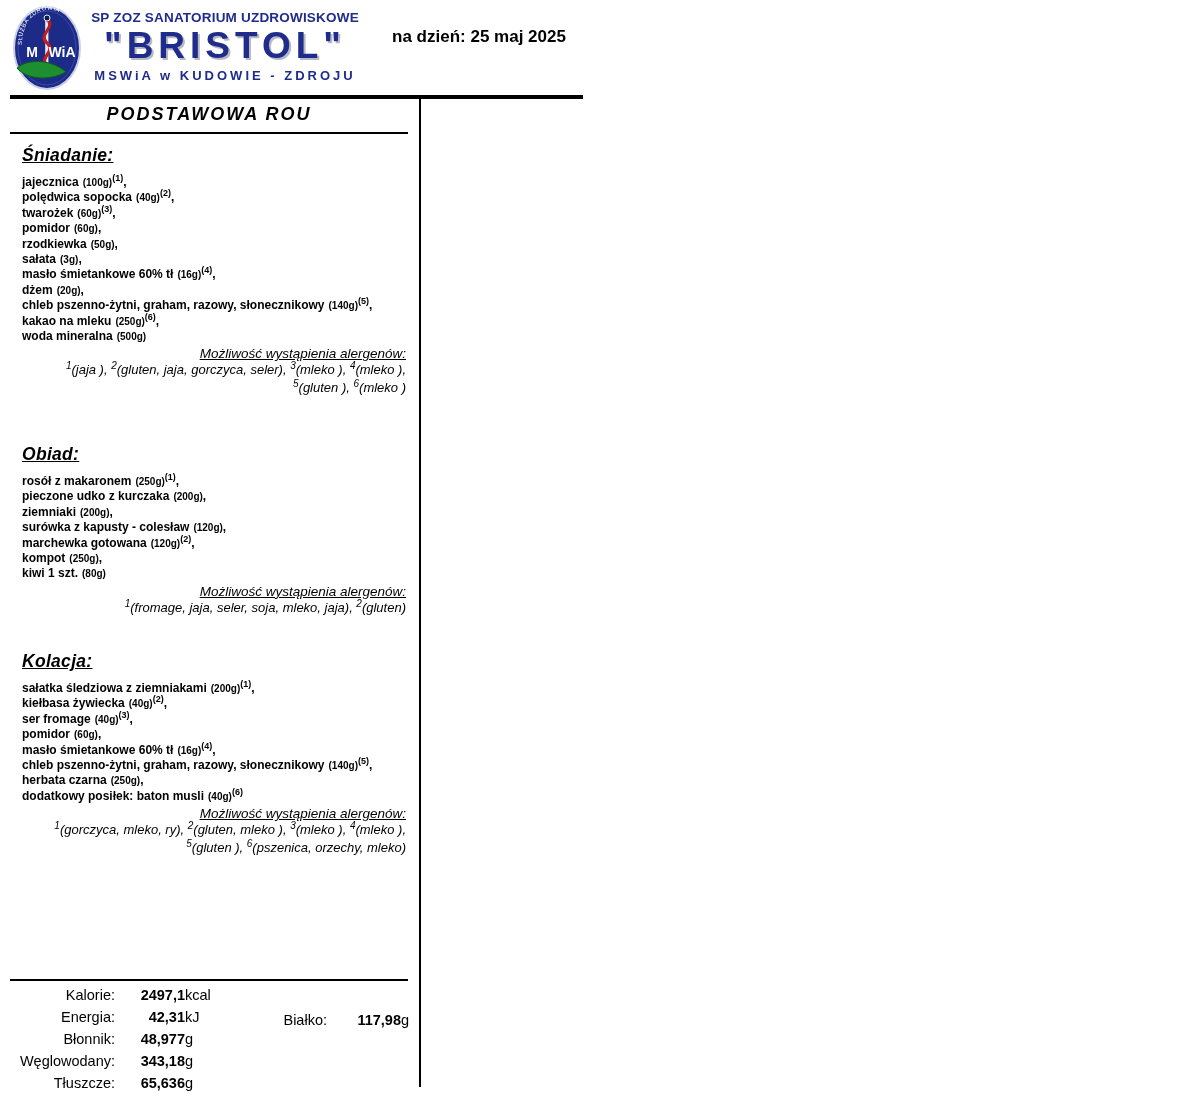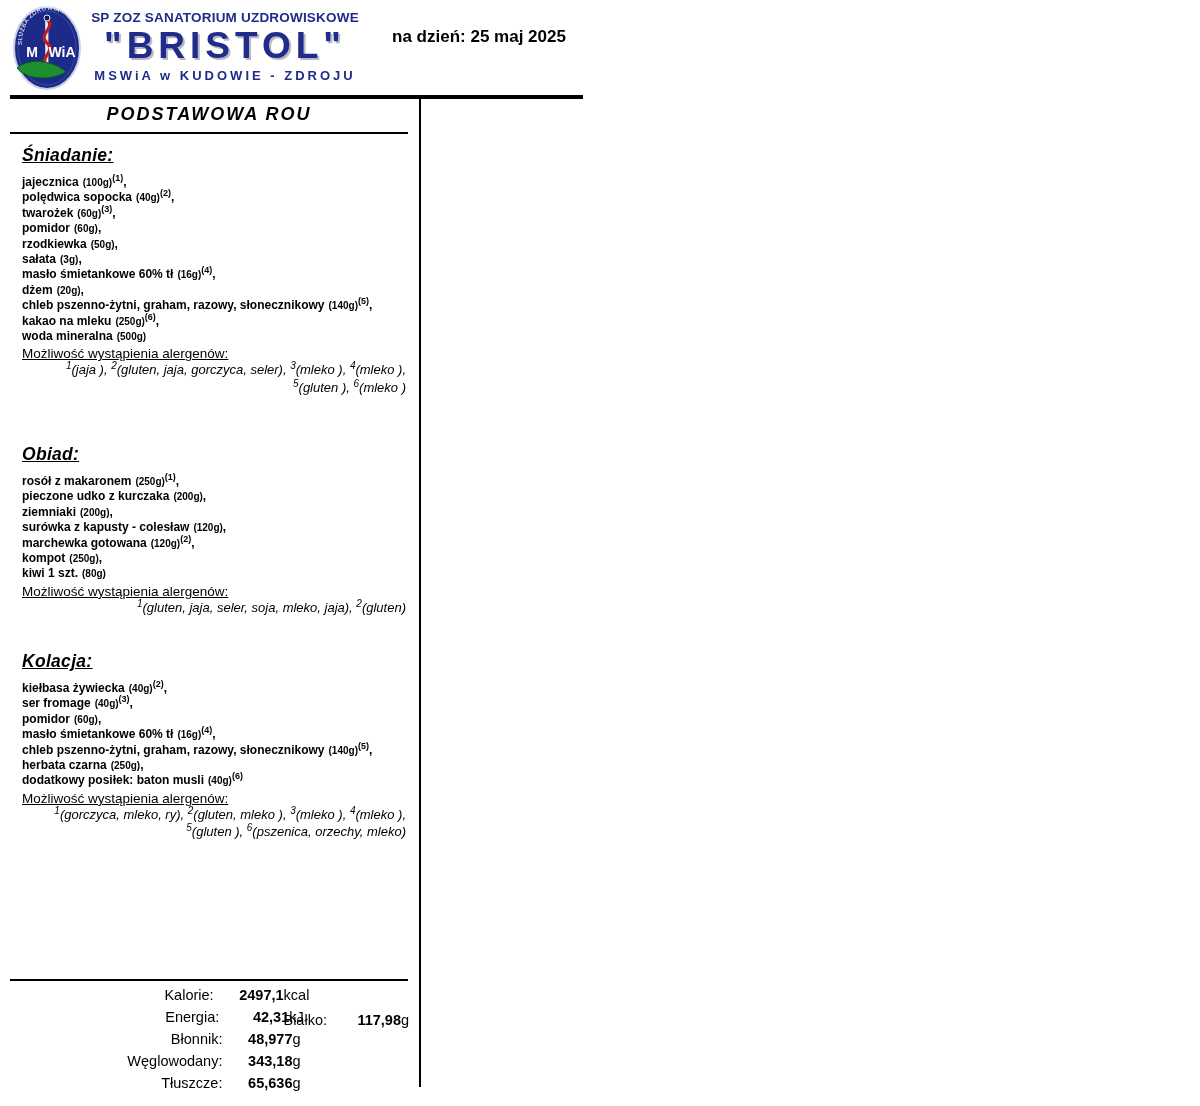--- a/index.html
+++ b/index.html
@@ -30,28 +30,28 @@
   
   .diet-title{left:10px;top:104px;width:398px;text-align:center;
               font-size:18px;font-weight:bold;font-style:italic;letter-spacing:2px;white-space:nowrap;}
   .section{left:22px;width:384px;}
   .section-title{font-size:17.5px;font-weight:bold;font-style:italic;
                  text-decoration:underline;letter-spacing:0.3px;display:inline-block;}
   .item-list{margin-top:9px;}
   .item-line{font-size:12px;font-weight:bold;line-height:15.4px;white-space:nowrap;}
   .item-amount{font-size:10px;margin-left:4px;}
   sup.item-sup{font-size:9px;line-height:0;}
-  .allergen-head{margin-top:2px;text-align:left;font-size:13.5px;}
+  .allergen-head{margin-top:2px;text-align:right;font-style:italic;font-size:13.5px;}
   .allergen-head span{text-decoration:underline;}
   .allergen-text{text-align:right;font-style:italic;font-size:13px;line-height:17.5px;}
   sup.alg-sup{font-size:10px;line-height:0;}
 
   
   .nutrition{left:10px;top:984px;width:398px;font-size:14.5px;}
-  .nutr-row{display:flex;align-items:center;height:22px;justify-content:center;}
+  .nutr-row{display:flex;align-items:center;height:22px;}
   .nutr-label{width:105px;text-align:right;}
   .nutr-value{width:58px;text-align:right;font-weight:bold;margin-left:12px;}
   .nutr-unit{}
   .protein-row{position:absolute;left:220px;top:22px;display:flex;align-items:flex-end;height:22px;}
   .protein-row .nutr-label{width:97px;}
   .protein-row .nutr-value{width:62px;}
 </style>
 </head>
 <body>
 
@@ -115,26 +115,27 @@
   <div class="item-list">
       <div class="item-line"><span class="item-name">rosół z makaronem</span><span class="item-amount">(250g)</span><sup class="item-sup">(1)</sup><span class="item-tail">,</span></div>
       <div class="item-line"><span class="item-name">pieczone udko z kurczaka</span><span class="item-amount">(200g)</span><span class="item-tail">,</span></div>
       <div class="item-line"><span class="item-name">ziemniaki</span><span class="item-amount">(200g)</span><span class="item-tail">,</span></div>
       <div class="item-line"><span class="item-name">surówka z kapusty - colesław</span><span class="item-amount">(120g)</span><span class="item-tail">,</span></div>
       <div class="item-line"><span class="item-name">marchewka gotowana</span><span class="item-amount">(120g)</span><sup class="item-sup">(2)</sup><span class="item-tail">,</span></div>
       <div class="item-line"><span class="item-name">kompot</span><span class="item-amount">(250g)</span><span class="item-tail">,</span></div>
       <div class="item-line"><span class="item-name">kiwi 1 szt.</span><span class="item-amount">(80g)</span></div>
     </div>
   <div class="allergen-head"><span>Możliwość wystąpienia alergenów:</span></div>
-  <div class="allergen-text"><sup class="alg-sup">1</sup><span class="alg-seg">(gluten, jaja, seler, soja, mleko,  jaja), </span><sup class="alg-sup">2</sup><span class="alg-seg">(gluten)</span></div>
+  <div class="allergen-text"><sup class="alg-sup">1</sup><span class="alg-seg">(fromage, jaja, seler, soja, mleko,  jaja), </span><sup class="alg-sup">2</sup><span class="alg-seg">(gluten)</span></div>
 </div>
 
 <div class="abs section" style="top:651px">
   <div class="section-title">Kolacja:</div>
   <div class="item-list">
+      <div class="item-line"><span class="item-name">sałatka śledziowa z ziemniakami</span><span class="item-amount">(200g)</span><sup class="item-sup">(1)</sup><span class="item-tail">,</span></div>
       <div class="item-line"><span class="item-name">kiełbasa żywiecka</span><span class="item-amount">(40g)</span><sup class="item-sup">(2)</sup><span class="item-tail">,</span></div>
       <div class="item-line"><span class="item-name">ser fromage</span><span class="item-amount">(40g)</span><sup class="item-sup">(3)</sup><span class="item-tail">,</span></div>
       <div class="item-line"><span class="item-name">pomidor</span><span class="item-amount">(60g)</span><span class="item-tail">,</span></div>
       <div class="item-line"><span class="item-name">masło śmietankowe 60% tł</span><span class="item-amount">(16g)</span><sup class="item-sup">(4)</sup><span class="item-tail">,</span></div>
       <div class="item-line"><span class="item-name">chleb pszenno-żytni, graham, razowy, słonecznikowy</span><span class="item-amount">(140g)</span><sup class="item-sup">(5)</sup><span class="item-tail">,</span></div>
       <div class="item-line"><span class="item-name">herbata czarna</span><span class="item-amount">(250g)</span><span class="item-tail">,</span></div>
       <div class="item-line"><span class="item-name">dodatkowy posiłek: baton musli</span><span class="item-amount">(40g)</span><sup class="item-sup">(6)</sup></div>
     </div>
   <div class="allergen-head"><span>Możliwość wystąpienia alergenów:</span></div>
   <div class="allergen-text"><sup class="alg-sup">1</sup><span class="alg-seg">(gorczyca, mleko, ry), </span><sup class="alg-sup">2</sup><span class="alg-seg">(gluten,  mleko ), </span><sup class="alg-sup">3</sup><span class="alg-seg">(mleko ), </span><sup class="alg-sup">4</sup><span class="alg-seg">(mleko ), </span><sup class="alg-sup">5</sup><span class="alg-seg">(gluten ), </span><sup class="alg-sup">6</sup><span class="alg-seg">(pszenica, orzechy,  mleko)</span></div>

